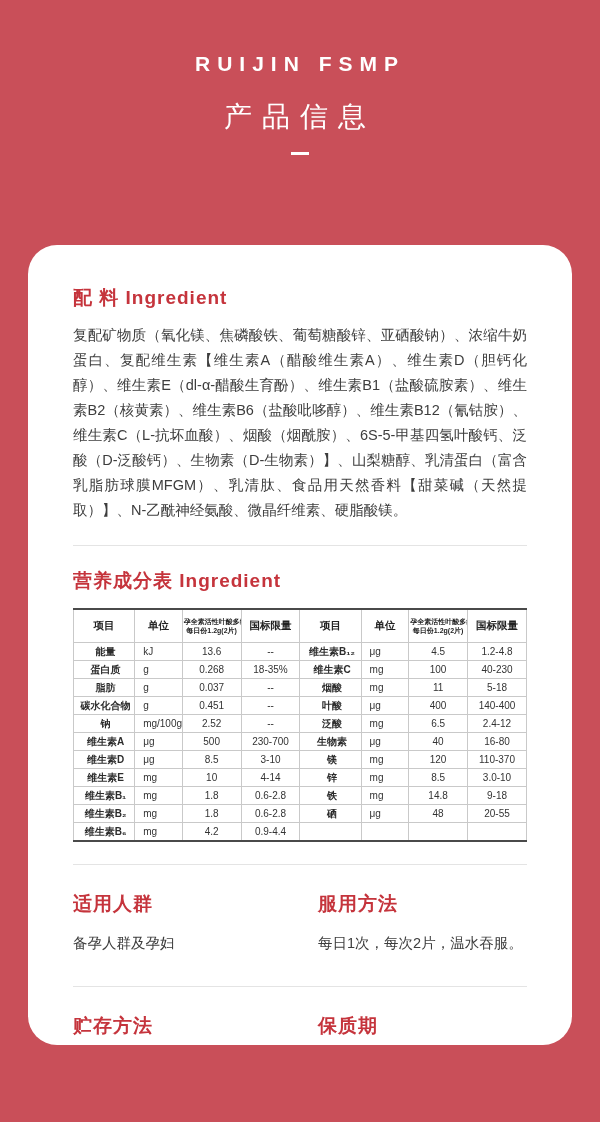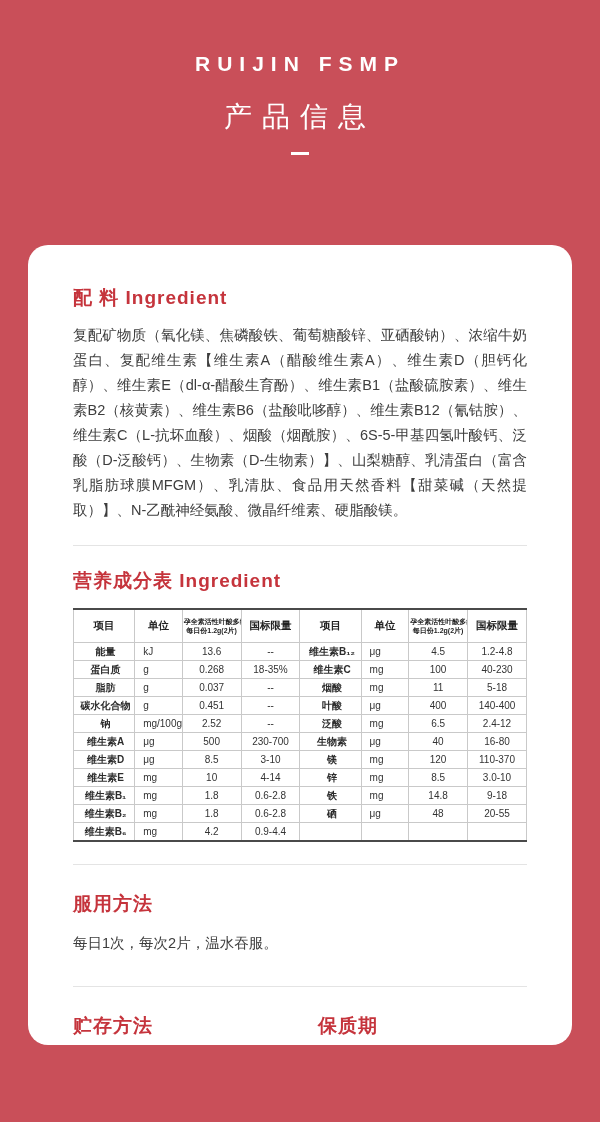--- a/index.html
+++ b/index.html
@@ -17,21 +17,21 @@
   .title { font-size: 28px; font-weight: normal; letter-spacing: 10px; margin-top: 22px; }
   .subtitle { font-size: 25px; font-weight: bold; letter-spacing: 5px; margin-top: 14px; }
   .dash { width: 18px; height: 3px; background: #ffffff; margin: 16px auto 0; }
 
   
   .card {
     position: absolute;
     left: 28px; top: 245px;
     width: 544px; height: 800px;
     background: #ffffff;
-    border-radius: 20px;
+    border-radius: 29px;
     box-sizing: border-box;
     padding: 40px 45px 0 45px;
     overflow: hidden;
   }
 
   .section-heading {
     color: #c5343c;
     font-size: 19px;
     font-weight: bold;
     letter-spacing: 1px;
@@ -245,20 +245,24 @@
           <td class="val"></td>
           <td class="lim"></td>
         </tr>
       </tbody>
   </table>
 
   <div class="divider"></div>
 
   <div class="two-col">
     <div class="info-block">
+      <div class="section-heading">适用人群</div>
+      <div class="body-text">备孕人群及孕妇</div>
+    </div>
+    <div class="info-block">
       <div class="section-heading">服用方法</div>
       <div class="body-text">每日1次，每次2片，温水吞服。</div>
     </div>
   </div>
 
   <div class="divider" style="margin-top:30px;"></div>
 
   <div class="two-col">
     <div class="info-block">
       <div class="section-heading">贮存方法</div>

